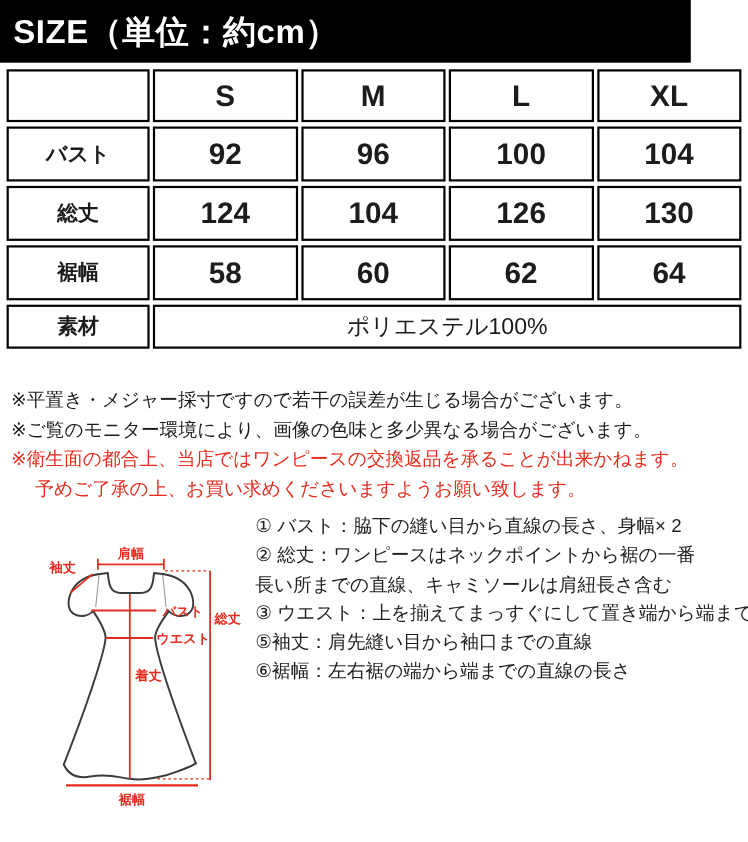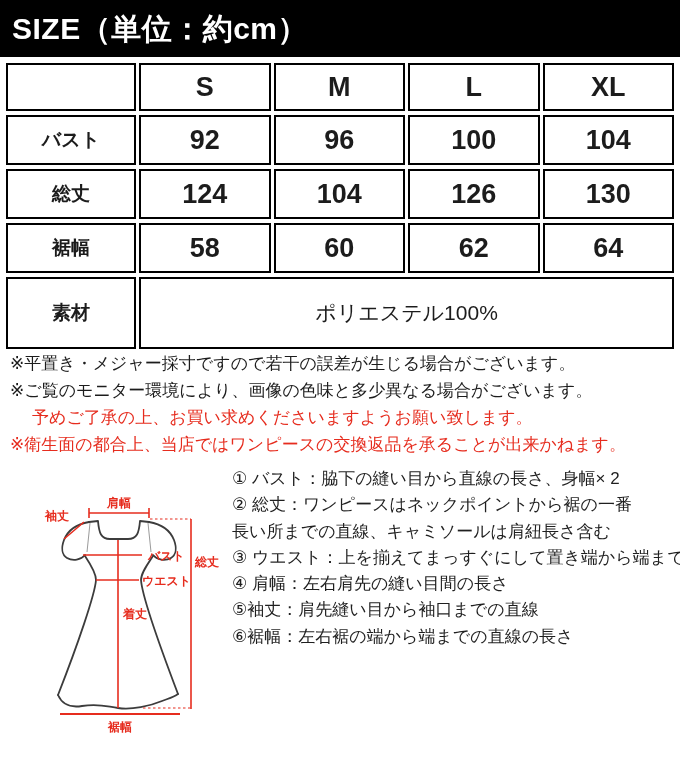--- a/index.html
+++ b/index.html
@@ -3,39 +3,39 @@
 <meta charset="utf-8">
 <style>
   html,body{margin:0;padding:0;}
   body{
     width:680px;height:765px;background:#ffffff;position:relative;
     font-family:"Liberation Sans","DejaVu Sans",sans-serif;
     -webkit-font-smoothing:antialiased;overflow:hidden;
   }
   
   .title-bar{
-    position:absolute;left:0;top:0;width:680px;height:57px;
+    position:absolute;left:0;top:0;width:628px;height:57px;
     background:#000000;color:#ffffff;display:flex;align-items:center;
     box-sizing:border-box;padding-left:12px;padding-top:2px;
     font-size:30px;font-weight:600;letter-spacing:0.5px;
   }
   
   table.size-table{
     position:absolute;left:3px;top:59px;width:674px;
     border-collapse:separate;border-spacing:3px 4px;table-layout:fixed;
   }
   table.size-table td{
     border:2px solid #000000;background:#ffffff;text-align:center;
     vertical-align:middle;color:#1c1c1c;box-sizing:border-box;padding:0;
   }
   td.gray{background:#dcdcdc;}
   tr.hdr td{height:48px;font-size:27px;font-weight:600;}
   tr.data td{height:50px;font-size:27px;font-weight:700;}
   tr.data td.rowlabel, tr.mat td.rowlabel{font-size:19px;font-weight:600;}
-  tr.mat td{height:72px;}
+  tr.mat td{height:40px;}
   td.matval{font-size:21px;font-weight:500;}
   
   .notes{position:absolute;left:10px;top:350px;width:665px;}
   .notes p{margin:0;font-size:17px;line-height:27px;font-weight:400;color:#1c1c1c;}
   .notes p.red{color:#e62c1e;}
   .notes p.indent{padding-left:22px;}
   
   .diagram{position:absolute;left:20px;top:450px;width:220px;height:255px;margin-top:42px;}
   .diagram svg{display:block;}
   .dg-label{font-size:12px;font-weight:700;fill:#e62c1e;
@@ -91,22 +91,22 @@
   <tr class="mat">
     <td class="gray rowlabel">素材</td>
     <td class="matval" colspan="4">ポリエステル100%</td>
   </tr>
 </tbody>
   </table>
 
 <div class="notes">
   <p>※平置き・メジャー採寸ですので若干の誤差が生じる場合がございます。</p>
   <p>※ご覧のモニター環境により、画像の色味と多少異なる場合がございます。</p>
+  <p class="red">※衛生面の都合上、当店ではワンピースの交換返品を承ることが出来かねます。</p>
   <p class="red indent">予めご了承の上、お買い求めくださいますようお願い致します。</p>
-  <p class="red">※衛生面の都合上、当店ではワンピースの交換返品を承ることが出来かねます。</p>
 </div>
 
 <div class="diagram">
   <svg width="220" height="255" viewBox="0 0 220 255" xmlns="http://www.w3.org/2000/svg">
 
     <g stroke="#3c3c3c" stroke-width="1.8" fill="none" stroke-linecap="round" stroke-linejoin="round">
 
       <path d="M 69,30 L 78,29 C 79,41 81,47 90,47 L 108,47 C 117,47 119,41 120,29 L 129,30"></path>
 
       <path d="M 69,30 C 57,32 48,38 44,48 C 41,56 42,63 47,66 C 53,69.5 61,68 65,63"></path>
@@ -147,16 +147,15 @@
     <text class="dg-label" x="103" y="126" text-anchor="start">着丈</text>
     <text class="dg-label" x="100" y="239" text-anchor="middle">裾幅</text>
   </svg>
 </div>
 
 <div class="guide">
   <div>① バスト：脇下の縫い目から直線の長さ、身幅× 2</div>
   <div>② 総丈：ワンピースはネックポイントから裾の一番</div>
   <div>長い所までの直線、キャミソールは肩紐長さ含む</div>
   <div>③ ウエスト：上を揃えてまっすぐにして置き端から端まで×2</div>
-  <div>④ 肩幅：左右肩先の縫い目間の長さ</div>
   <div>⑤袖丈：肩先縫い目から袖口までの直線</div>
   <div>⑥裾幅：左右裾の端から端までの直線の長さ</div>
 </div>
 
 </body></html>

